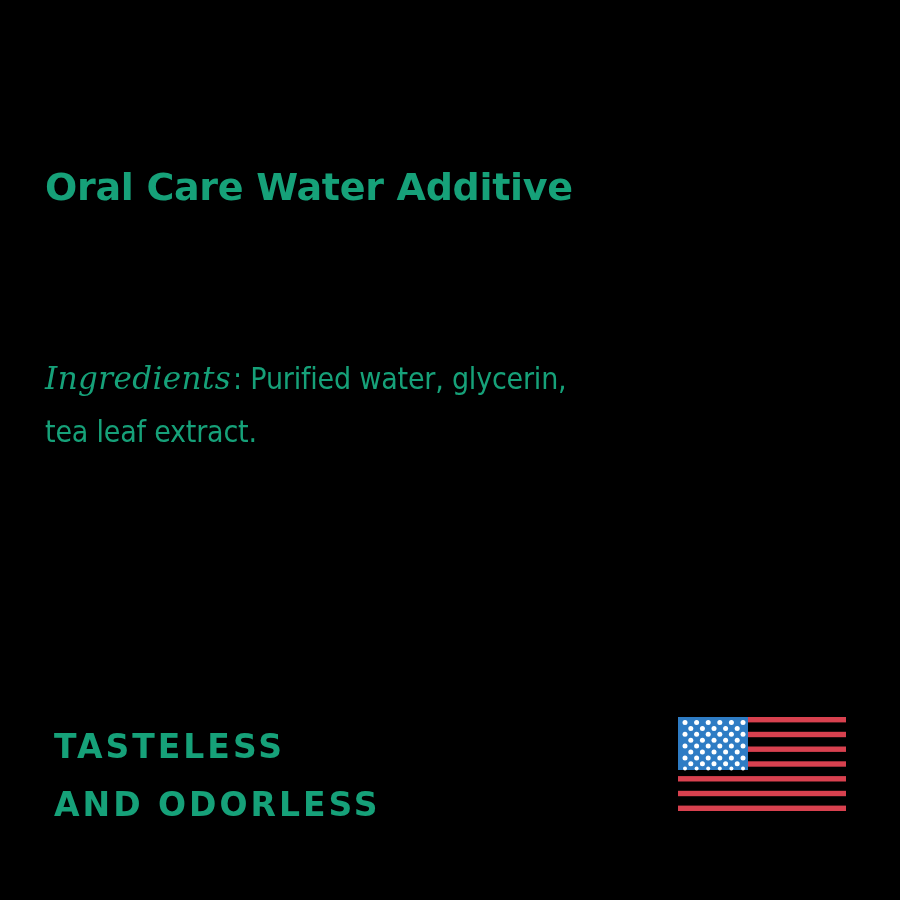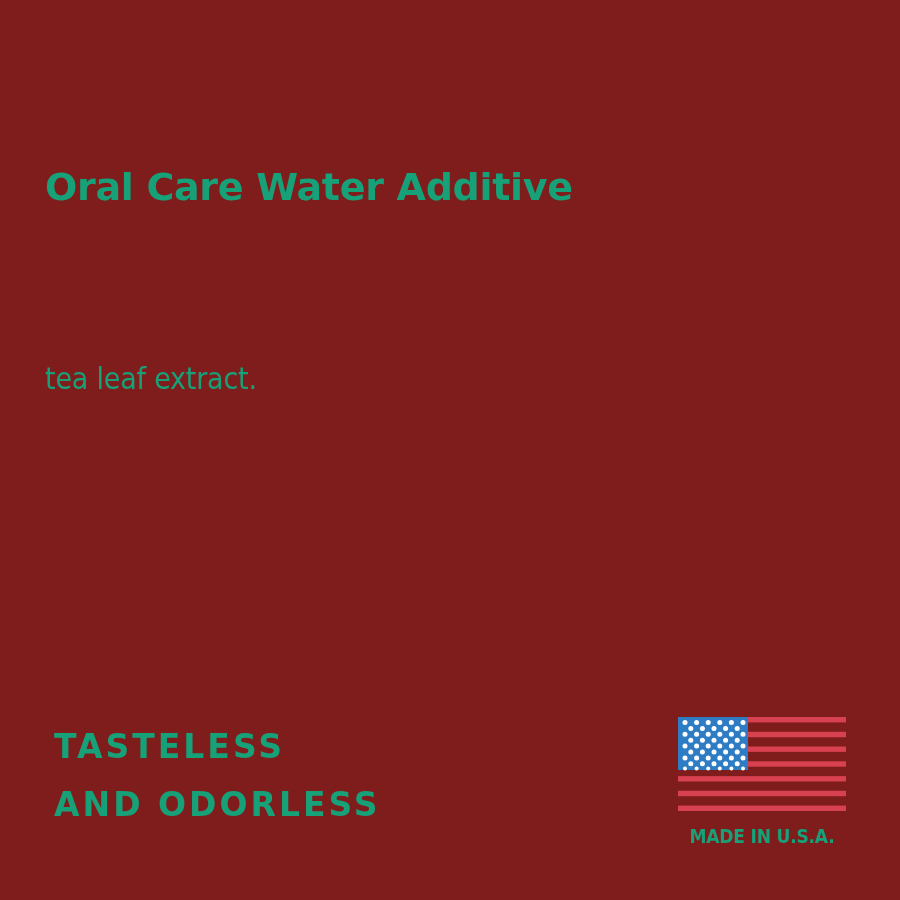--- a/index.html
+++ b/index.html
@@ -11,21 +11,21 @@
     height: 900px;
     background: #ffffff;
     font-family: "Liberation Sans", sans-serif;
     overflow: hidden;
     position: relative;
   }
 
   #product-label {
     position: absolute;
     inset: 0;
-    background: #7f1d1d;
+    background: #000000;
   }
 
   
   .product-heading {
     position: absolute;
     left: 45px;
     top: 160px;
     width: 640px;
     color: #16a179;
     font-family: "DejaVu Sans", sans-serif;
@@ -111,20 +111,21 @@
 <body>
 
 <div id="product-label">
 
   <div class="product-heading">
     <span class="hl">Oral Care Water Additive</span>
   </div>
 
   <div class="ingredients-block">
     <div class="ingredients-text">
+      <span class="ingredients-line"><span class="script-label">Ingredients</span><span>:</span>&nbsp;<span>Purified water, glycerin,</span></span>
       <span class="ingredients-line">tea leaf extract.</span>
     </div>
   </div>
 
   <div class="claim-block">
     <span class="claim-line">TASTELESS</span>
     <span class="claim-line">AND ODORLESS</span>
   </div>
 
   <div class="flag-badge">
@@ -197,16 +198,15 @@
           <circle cx="59.2" cy="46.8" r="2.5"></circle>
 
         <circle cx="7" cy="51.5" r="2"></circle>
           <circle cx="18.6" cy="51.5" r="2"></circle>
           <circle cx="30.2" cy="51.5" r="2"></circle>
         <circle cx="41.8" cy="51.5" r="2"></circle>
           <circle cx="53.4" cy="51.5" r="2"></circle>
           <circle cx="65" cy="51.5" r="2"></circle>
       </g>
     </svg>
-    <div class="made-in-usa">MADE IN U.S.A.</div>
   </div>
 
 </div>
 
 </body></html>

